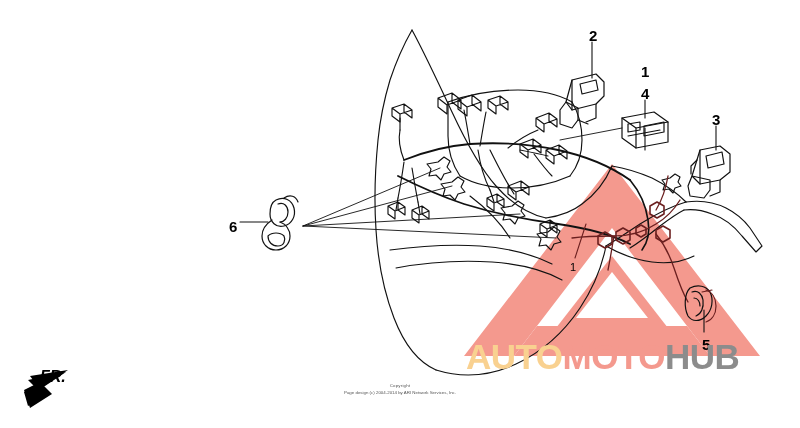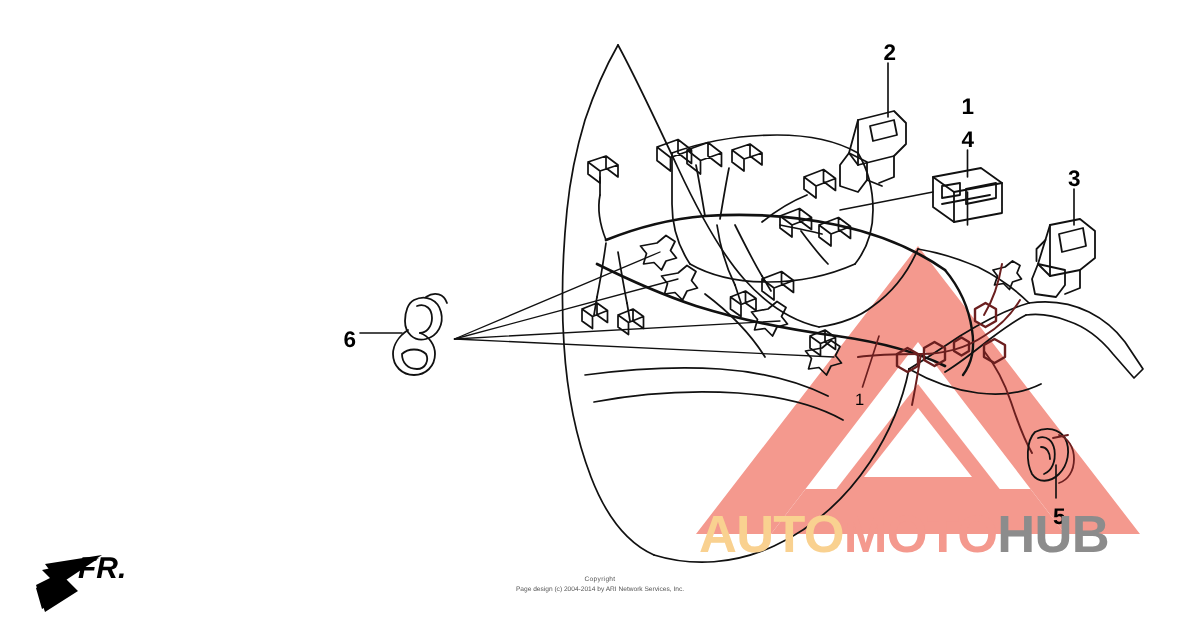--- a/index.html
+++ b/index.html
@@ -4,21 +4,21 @@
 <style>
   html,body{margin:0;padding:0;background:#fff;}
   body{width:800px;height:428px;overflow:hidden;
        font-family:"Liberation Sans",sans-serif;}
   #stage{position:relative;width:800px;height:428px;background:#ffffff;}
   #diagram{position:absolute;left:0;top:0;width:800px;height:428px;}
   .callout{position:absolute;font-family:"Liberation Sans",sans-serif;
            font-weight:700;color:#000;line-height:1;}
   .c-big{font-size:15px;}
   .c-small{font-size:11px;font-weight:400;}
-  #frlabel{position:absolute;left:52px;top:368px;font-size:20px;
+  #frlabel{position:absolute;left:40px;top:368px;font-size:16px;
            font-weight:700;font-style:italic;letter-spacing:0px;color:#000;}
   #copy{position:absolute;left:0;top:382px;width:800px;text-align:center;
         font-size:4.4px;color:#555;line-height:1.7;font-family:"Liberation Sans",sans-serif;}
   #copy .l1{letter-spacing:.2px;}
   #wm-logo{position:absolute;left:462px;top:160px;width:300px;height:200px;
            pointer-events:none;}
   #wm-text{position:absolute;left:466px;top:337px;width:330px;height:42px;
            pointer-events:none;}
   .wm-word{font-size:35px;font-weight:700;letter-spacing:-0.5px;
            font-family:"Liberation Sans",sans-serif;}

